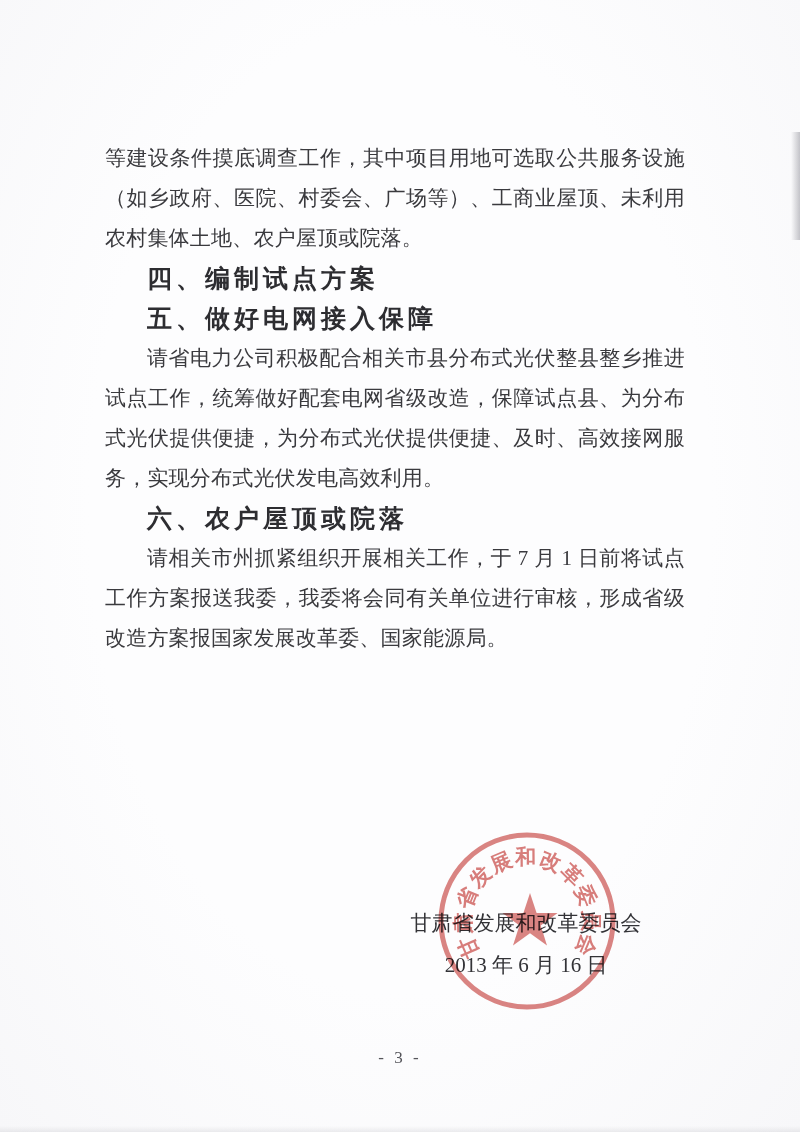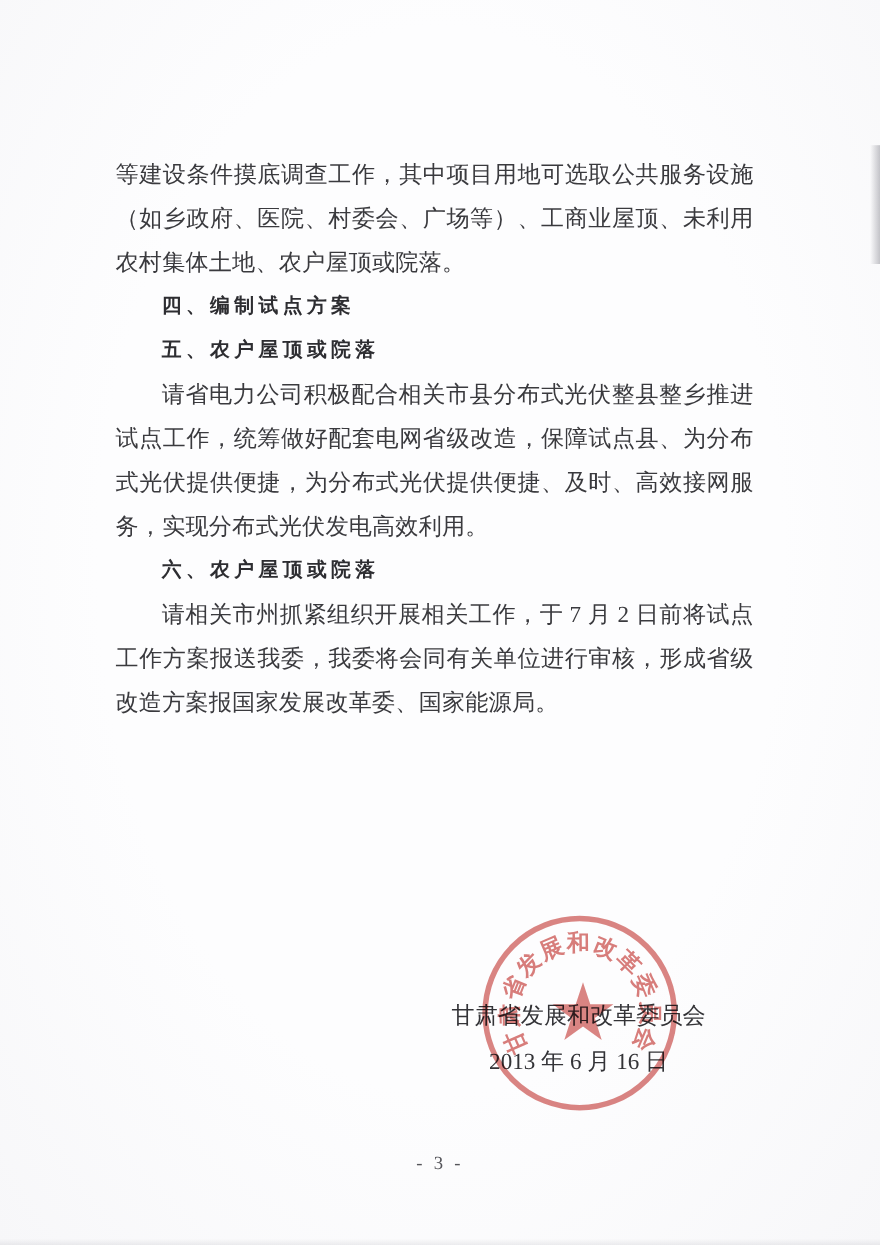--- a/index.html
+++ b/index.html
@@ -31,21 +31,21 @@
     margin: 0;
     text-indent: 42px;
   }
   .content p.cont {
     text-indent: 0;
   }
   .content h3 {
     margin: 0;
     font-family: "Liberation Sans", "DejaVu Sans", sans-serif;
     font-weight: bold;
-    font-size: 18px;
+    font-size: 25px;
     line-height: 40px;
     letter-spacing: 4px;
     text-indent: 42px;
     text-align: left;
     color: #2d2d31;
   }
   .signature {
     position: absolute;
     top: 902px;
     left: 380px;
@@ -113,25 +113,25 @@
 </head>
 <body>
 
 <div class="page">
 
   <div class="content">
     <p class="cont">等建设条件摸底调查工作，其中项目用地可选取公共服务设施（如乡政府、医院、村委会、广场等）、工商业屋顶、未利用农村集体土地、农户屋顶或院落。</p>
 
     <h3>四、编制试点方案</h3>
 
-    <h3>五、农户屋顶或院落</h3>
+    <h3>五、做好电网接入保障</h3>
     <p>请省电力公司积极配合相关市县分布式光伏整县整乡推进试点工作，统筹做好配套电网省级改造，保障试点县、为分布式光伏提供便捷，为分布式光伏提供便捷、及时、高效接网服务，实现分布式光伏发电高效利用。</p>
 
     <h3>六、农户屋顶或院落</h3>
-    <p>请相关市州抓紧组织开展相关工作，于 7 月 2 日前将试点工作方案报送我委，我委将会同有关单位进行审核，形成省级改造方案报国家发展改革委、国家能源局。</p>
+    <p>请相关市州抓紧组织开展相关工作，于 7 月 1 日前将试点工作方案报送我委，我委将会同有关单位进行审核，形成省级改造方案报国家发展改革委、国家能源局。</p>
   </div>
 
   <div class="signature">
     <div>甘肃省发展和改革委员会</div>
     <div>2013 年 6 月 16 日</div>
   </div>
 
   <svg class="seal" viewBox="0 0 180 180" width="180" height="180" aria-hidden="true">
     <circle cx="90" cy="90" r="86"></circle>
     <path id="sealArc" d="M 43.3 122.7 A 57 57 0 1 1 136.7 122.7" fill="none"></path>

